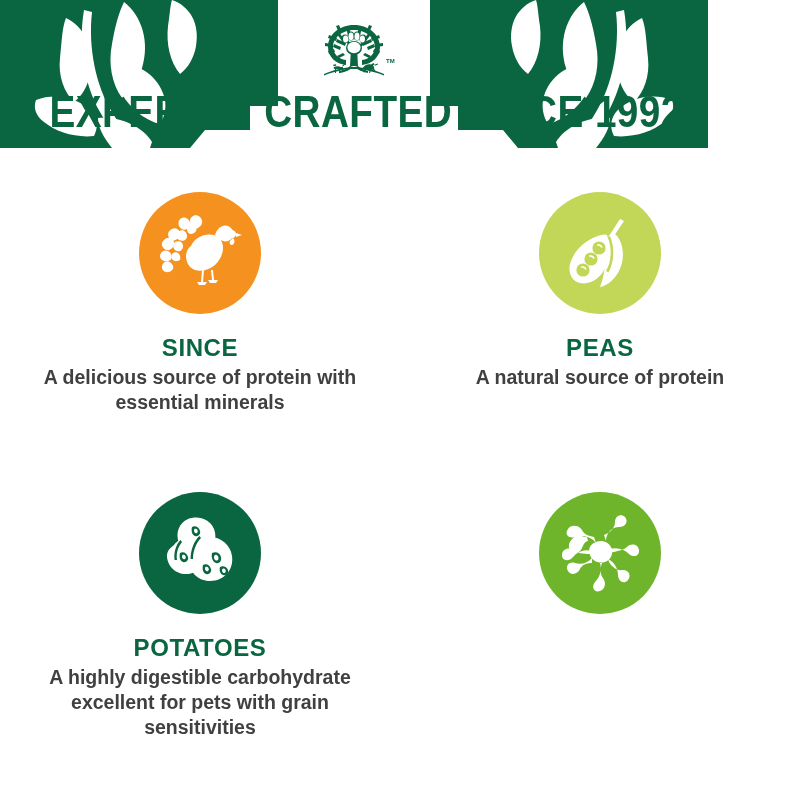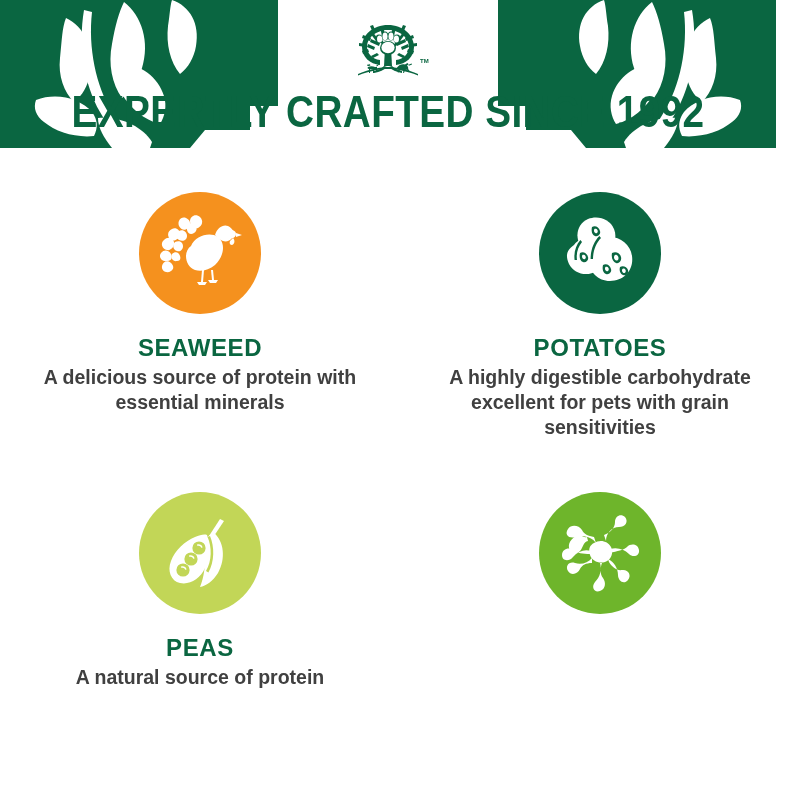--- a/index.html
+++ b/index.html
@@ -17,21 +17,21 @@
     width:800px;
     height:800px;
     background:#ffffff;
     overflow:hidden;
   }
 
   
   .banner {
     position:absolute;
     top:0; left:0;
-    width:776px;
+    width:708px;
     height:148px;
   }
   .corner-deco {
     position:absolute;
     top:0;
     width:278px;
     height:148px;
   }
   .corner-deco.left  { left:0; }
   .corner-deco.right { right:0; transform:scaleX(-1); }
@@ -252,22 +252,53 @@
             <path d="M40 44 C46 42 54 44 58 48 L57 50 C53 47 46 45 40 46 Z"></path>
             <path d="M38 50 C44 49 52 51 56 54 L55 56 C51 53 44 52 38 52 Z"></path>
 
             <path d="M45 60 L44 72 L46 72 L47 60 Z"></path>
             <path d="M54 60 L55 70 L57 70 L56 60 Z"></path>
             <path d="M40 72 L50 72 L48 75 L42 75 Z"></path>
             <path d="M51 70 L61 70 L59 73 L53 73 Z"></path>
           </g>
         </svg>
       </div>
-      <div class="ing-name">SEAWEED</div>
+      <div class="ing-name">SINCE</div>
       <div class="ing-desc">A delicious source of protein with essential minerals</div>
+    </div>
+
+    <div class="cell">
+      <div class="icon-circle" style="background:#C2D657">
+        <svg width="84" height="84" viewBox="0 0 84 84" xmlns="http://www.w3.org/2000/svg">
+          <g fill="#ffffff">
+
+            <path d="M62 8 L66 10 L54 28 L51 25 Z"></path>
+
+            <path d="M56 22 C66 30 68 48 60 62 C55 70 48 75 42 76 C46 66 48 54 46 42 C44 32 49 24 56 22 Z"></path>
+
+            <path d="M49 24 C52 33 52 46 47 57 C42 68 32 74 22 72 C13 70 9 60 13 50 C17 39 27 30 37 26 C42 24 46 23 49 24 Z"></path>
+          </g>
+          <g fill="#C2D657">
+
+            <circle cx="41" cy="37" r="6.6"></circle>
+            <circle cx="33" cy="48" r="6.6"></circle>
+            <circle cx="25" cy="59" r="6.6"></circle>
+
+            <path d="M49.6 26 C54 36 54 50 48 60 L50.4 61.4 C56.6 50.6 56.6 35.8 52 25 Z"></path>
+          </g>
+          <g fill="#ffffff">
+
+            <path d="M39 33.6 C41.4 32.6 44 34 44.6 36.4 L43.2 36.8 C42.8 35.2 41 34.4 39.4 35 Z"></path>
+            <path d="M31 44.6 C33.4 43.6 36 45 36.6 47.4 L35.2 47.8 C34.8 46.2 33 45.4 31.4 46 Z"></path>
+            <path d="M23 55.6 C25.4 54.6 28 56 28.6 58.4 L27.2 58.8 C26.8 57.2 25 56.4 23.4 57 Z"></path>
+          </g>
+        </svg>
+      </div>
+      <div class="ing-name">PEAS</div>
+      <div class="ing-desc">A natural source of protein</div>
     </div>
 
     <div class="cell wide">
       <div class="icon-circle" style="background:#0A6641">
         <svg width="84" height="84" viewBox="0 0 84 84" xmlns="http://www.w3.org/2000/svg">
           <g fill="#ffffff">
 
             <path d="M30 8 C40 4 52 8 56 18 C60 28 55 38 46 42 C36 46 25 42 21 32 C17 22 21 12 30 8 Z"></path>
 
             <path d="M16 34 C24 24 38 24 45 33 C52 42 49 54 39 60 C29 66 16 63 11 53 C7 44 9 39 16 34 Z"></path>
@@ -287,70 +318,39 @@
 
             <path d="M34 16 C37 14 41 16 42 20 C43 23 40 26 37 25 C34 24 33 20 34 16 Z M36.4 18 C35.2 20.2 37 22.6 38.6 22.2 C40.2 21.8 40.2 19 38.6 18 C37.8 17.5 36.8 17.5 36.4 18 Z"></path>
           </g>
         </svg>
       </div>
       <div class="ing-name">POTATOES</div>
       <div class="ing-desc">A highly digestible carbohydrate excellent for pets with grain sensitivities</div>
     </div>
 
     <div class="cell">
-      <div class="icon-circle" style="background:#C2D657">
+      <div class="icon-circle" style="background:#6EB52B">
         <svg width="84" height="84" viewBox="0 0 84 84" xmlns="http://www.w3.org/2000/svg">
           <g fill="#ffffff">
 
-            <path d="M62 8 L66 10 L54 28 L51 25 Z"></path>
-
-            <path d="M56 22 C66 30 68 48 60 62 C55 70 48 75 42 76 C46 66 48 54 46 42 C44 32 49 24 56 22 Z"></path>
-
-            <path d="M49 24 C52 33 52 46 47 57 C42 68 32 74 22 72 C13 70 9 60 13 50 C17 39 27 30 37 26 C42 24 46 23 49 24 Z"></path>
-          </g>
-          <g fill="#C2D657">
-
-            <circle cx="41" cy="37" r="6.6"></circle>
-            <circle cx="33" cy="48" r="6.6"></circle>
-            <circle cx="25" cy="59" r="6.6"></circle>
-
-            <path d="M49.6 26 C54 36 54 50 48 60 L50.4 61.4 C56.6 50.6 56.6 35.8 52 25 Z"></path>
-          </g>
-          <g fill="#ffffff">
-
-            <path d="M39 33.6 C41.4 32.6 44 34 44.6 36.4 L43.2 36.8 C42.8 35.2 41 34.4 39.4 35 Z"></path>
-            <path d="M31 44.6 C33.4 43.6 36 45 36.6 47.4 L35.2 47.8 C34.8 46.2 33 45.4 31.4 46 Z"></path>
-            <path d="M23 55.6 C25.4 54.6 28 56 28.6 58.4 L27.2 58.8 C26.8 57.2 25 56.4 23.4 57 Z"></path>
+            <path d="M36 32 C42 28 50 30 53 36 C56 42 53 49 47 51 C41 53 34 50 32 44 C30 38 32 34 36 32 Z"></path>
+
+            <path d="M38 32 C34 26 26 24 18 26 C11 28 6 24 10 18 C13 13 21 14 24 19 C26 23 30 25 36 26 Z"></path>
+            <path d="M22 24 C15 25 10 31 11 37 C12 42 18 44 22 40 C25 37 25 31 30 30 L29 26 C25 27 23 24 22 24 Z"></path>
+
+            <path d="M33 40 C27 38 20 40 15 46 C11 51 4 50 4 44 C4 38 11 36 15 39 C19 42 25 43 32 43 Z"></path>
+
+            <path d="M34 47 C30 52 23 54 17 52 C11 50 7 55 10 60 C13 65 20 63 22 58 C24 54 28 52 34 52 Z"></path>
+
+            <path d="M48 30 C48 22 54 16 61 16 C67 16 71 11 67 6 C63 2 57 5 57 11 C57 17 52 22 46 24 Z"></path>
+
+            <path d="M52 38 C59 36 66 38 71 43 C75 47 82 45 81 39 C80 33 73 32 69 36 C66 39 59 40 52 42 Z"></path>
+
+            <path d="M50 48 C56 51 60 57 60 64 C60 70 66 74 70 69 C74 64 70 58 64 59 C59 60 54 56 51 51 Z"></path>
+
+            <path d="M42 52 C44 59 42 66 37 71 C33 76 36 82 42 80 C48 78 48 71 45 67 C42 63 42 57 44 52 Z"></path>
           </g>
         </svg>
       </div>
-      <div class="ing-name">PEAS</div>
-      <div class="ing-desc">A natural source of protein</div>
-    </div>
-
-    <div class="cell">
-      <div class="icon-circle" style="background:#6EB52B">
-        <svg width="84" height="84" viewBox="0 0 84 84" xmlns="http://www.w3.org/2000/svg">
-          <g fill="#ffffff">
-
-            <path d="M36 32 C42 28 50 30 53 36 C56 42 53 49 47 51 C41 53 34 50 32 44 C30 38 32 34 36 32 Z"></path>
-
-            <path d="M38 32 C34 26 26 24 18 26 C11 28 6 24 10 18 C13 13 21 14 24 19 C26 23 30 25 36 26 Z"></path>
-            <path d="M22 24 C15 25 10 31 11 37 C12 42 18 44 22 40 C25 37 25 31 30 30 L29 26 C25 27 23 24 22 24 Z"></path>
-
-            <path d="M33 40 C27 38 20 40 15 46 C11 51 4 50 4 44 C4 38 11 36 15 39 C19 42 25 43 32 43 Z"></path>
-
-            <path d="M34 47 C30 52 23 54 17 52 C11 50 7 55 10 60 C13 65 20 63 22 58 C24 54 28 52 34 52 Z"></path>
-
-            <path d="M48 30 C48 22 54 16 61 16 C67 16 71 11 67 6 C63 2 57 5 57 11 C57 17 52 22 46 24 Z"></path>
-
-            <path d="M52 38 C59 36 66 38 71 43 C75 47 82 45 81 39 C80 33 73 32 69 36 C66 39 59 40 52 42 Z"></path>
-
-            <path d="M50 48 C56 51 60 57 60 64 C60 70 66 74 70 69 C74 64 70 58 64 59 C59 60 54 56 51 51 Z"></path>
-
-            <path d="M42 52 C44 59 42 66 37 71 C33 76 36 82 42 80 C48 78 48 71 45 67 C42 63 42 57 44 52 Z"></path>
-          </g>
-        </svg>
-      </div>
     </div>
 
   </div>
 </div>
 
 </body></html>

